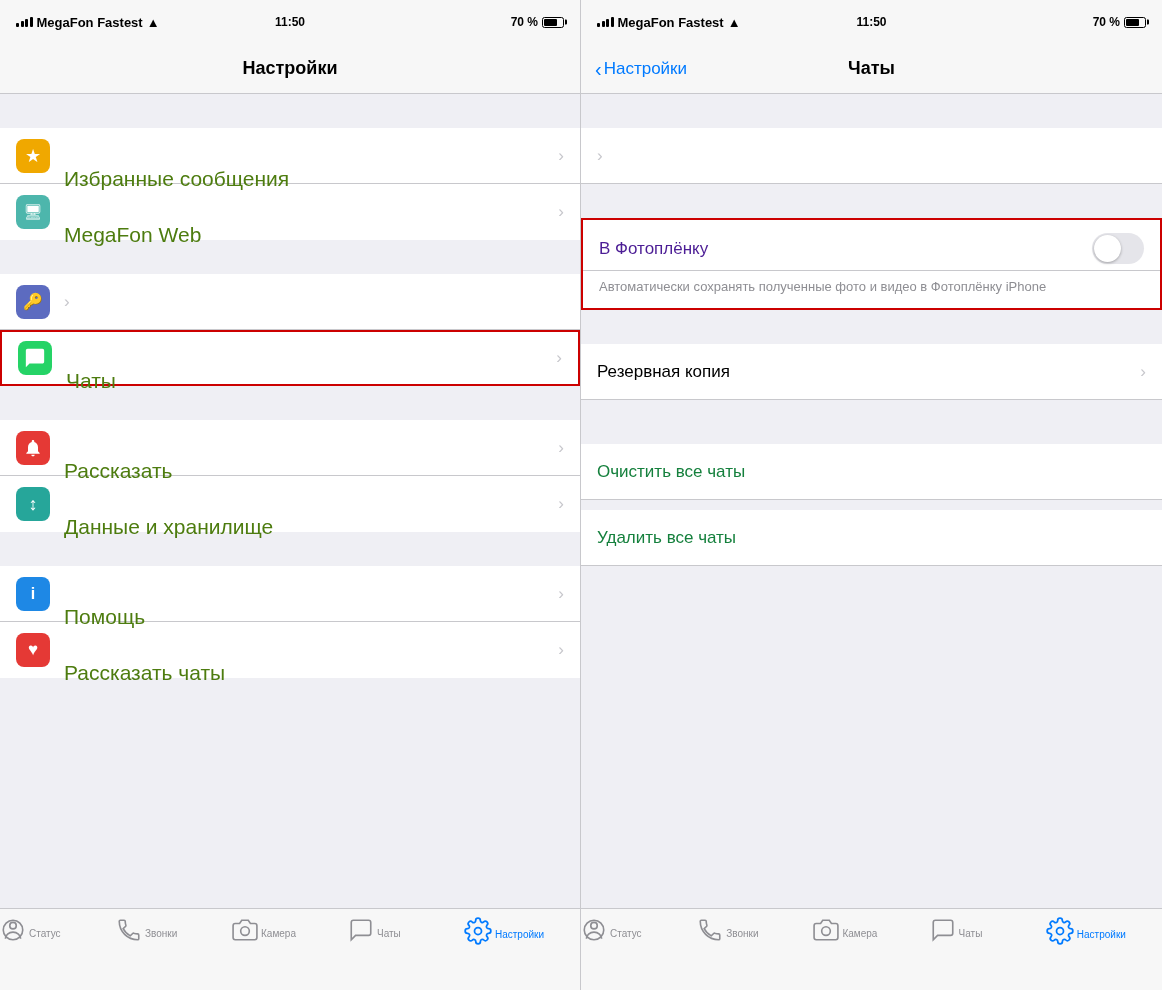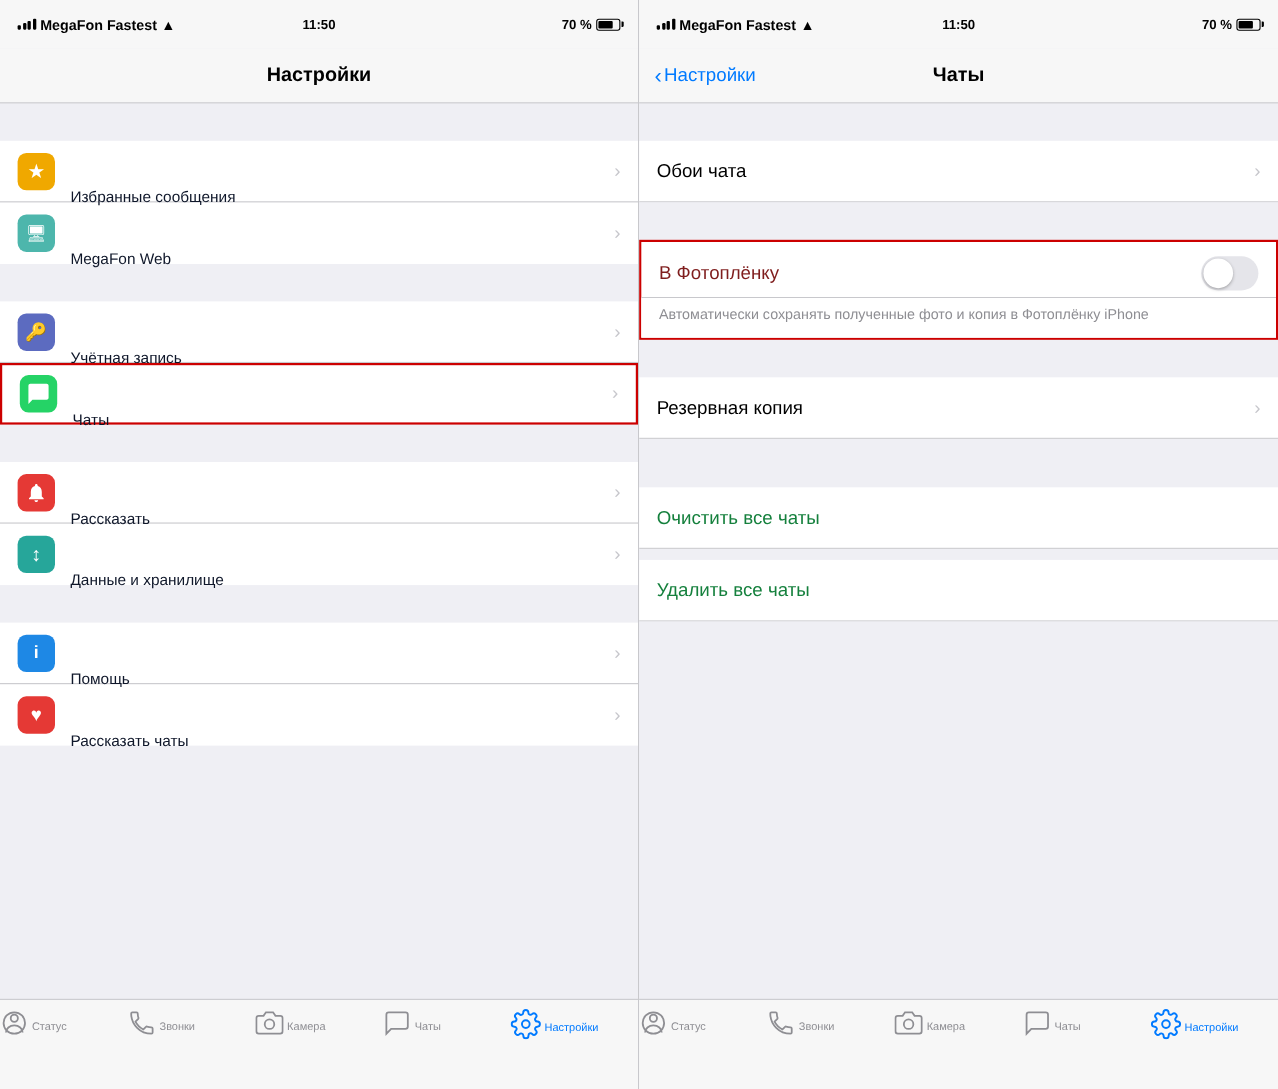--- a/index.html
+++ b/index.html
@@ -109,22 +109,22 @@
       border-radius: 8px;
       margin-right: 14px;
       display: flex;
       align-items: center;
       justify-content: center;
       flex-shrink: 0;
       font-size: 18px;
       color: #fff;
     }
     .item-label {
-      font-size: 14px;
-      color: #0f172a;
+      font-size: 21px;
+      color: #4d7c0f;
       flex: 1;
       margin-top: 46px;
     }
     .item-chevron {
       color: #c7c7cc;
       font-size: 17px;
       font-weight: 300;
     }
 
     
@@ -281,21 +281,20 @@
         <span class="item-label">MegaFon Web</span>
         <span class="item-chevron">›</span>
       </div>
     </div>
 
     <div class="section-gap"></div>
 
     <div class="list-section">
       <div class="list-item">
         <div class="item-icon" style="background:#5c6bc0; font-size:16px;">🔑</div>
-        <span class="item-label">Учётная запись</span>
         <span class="item-chevron">›</span>
       </div>
       <div class="list-item item-highlighted" style="border:2px solid #cc0000;">
         <div class="item-icon" style="background:#25d366; font-size:20px;">
           <svg width="22" height="22" viewBox="0 0 24 24" fill="white">
             <path d="M20 2H4C2.9 2 2 2.9 2 4v18l4-4h14c1.1 0 2-.9 2-2V4c0-1.1-.9-2-2-2z"></path>
           </svg>
         </div>
         <span class="item-label">Чаты</span>
         <span class="item-chevron">›</span>
@@ -419,36 +418,35 @@
     </div>
     <span class="nav-title">Чаты</span>
   </div>
 
   <div class="chat-settings-content">
 
     <div class="section-gap"></div>
 
     <div class="list-section">
       <div class="setting-row">
-        <span class="setting-row-label">Обои чата</span>
         <span class="setting-row-chevron">›</span>
       </div>
     </div>
 
     <div class="section-gap"></div>
 
     <div style="border:2px solid #cc0000; background:#fff;">
       <div style="padding: 13px 16px 6px 16px; display:flex; align-items:center; justify-content:space-between; border-bottom: 0.5px solid #c8c8cc;">
-        <span style="font-size:17px; color:#7f1d1d;">В Фотоплёнку</span>
+        <span style="font-size:17px; color:#4c1d95;">В Фотоплёнку</span>
         <div class="toggle-switch off">
           <div class="toggle-thumb"></div>
         </div>
       </div>
       <div style="padding: 6px 16px 12px 16px; background:#fff;">
-        <span style="font-size:13px; color:#8e8e93; line-height:1.4;">Автоматически сохранять полученные фото и копия в Фотоплёнку iPhone</span>
+        <span style="font-size:13px; color:#8e8e93; line-height:1.4;">Автоматически сохранять полученные фото и видео в Фотоплёнку iPhone</span>
       </div>
     </div>
 
     <div class="section-gap"></div>
 
     <div class="list-section">
       <div class="setting-row">
         <span class="setting-row-label">Резервная копия</span>
         <span class="setting-row-chevron">›</span>
       </div>

